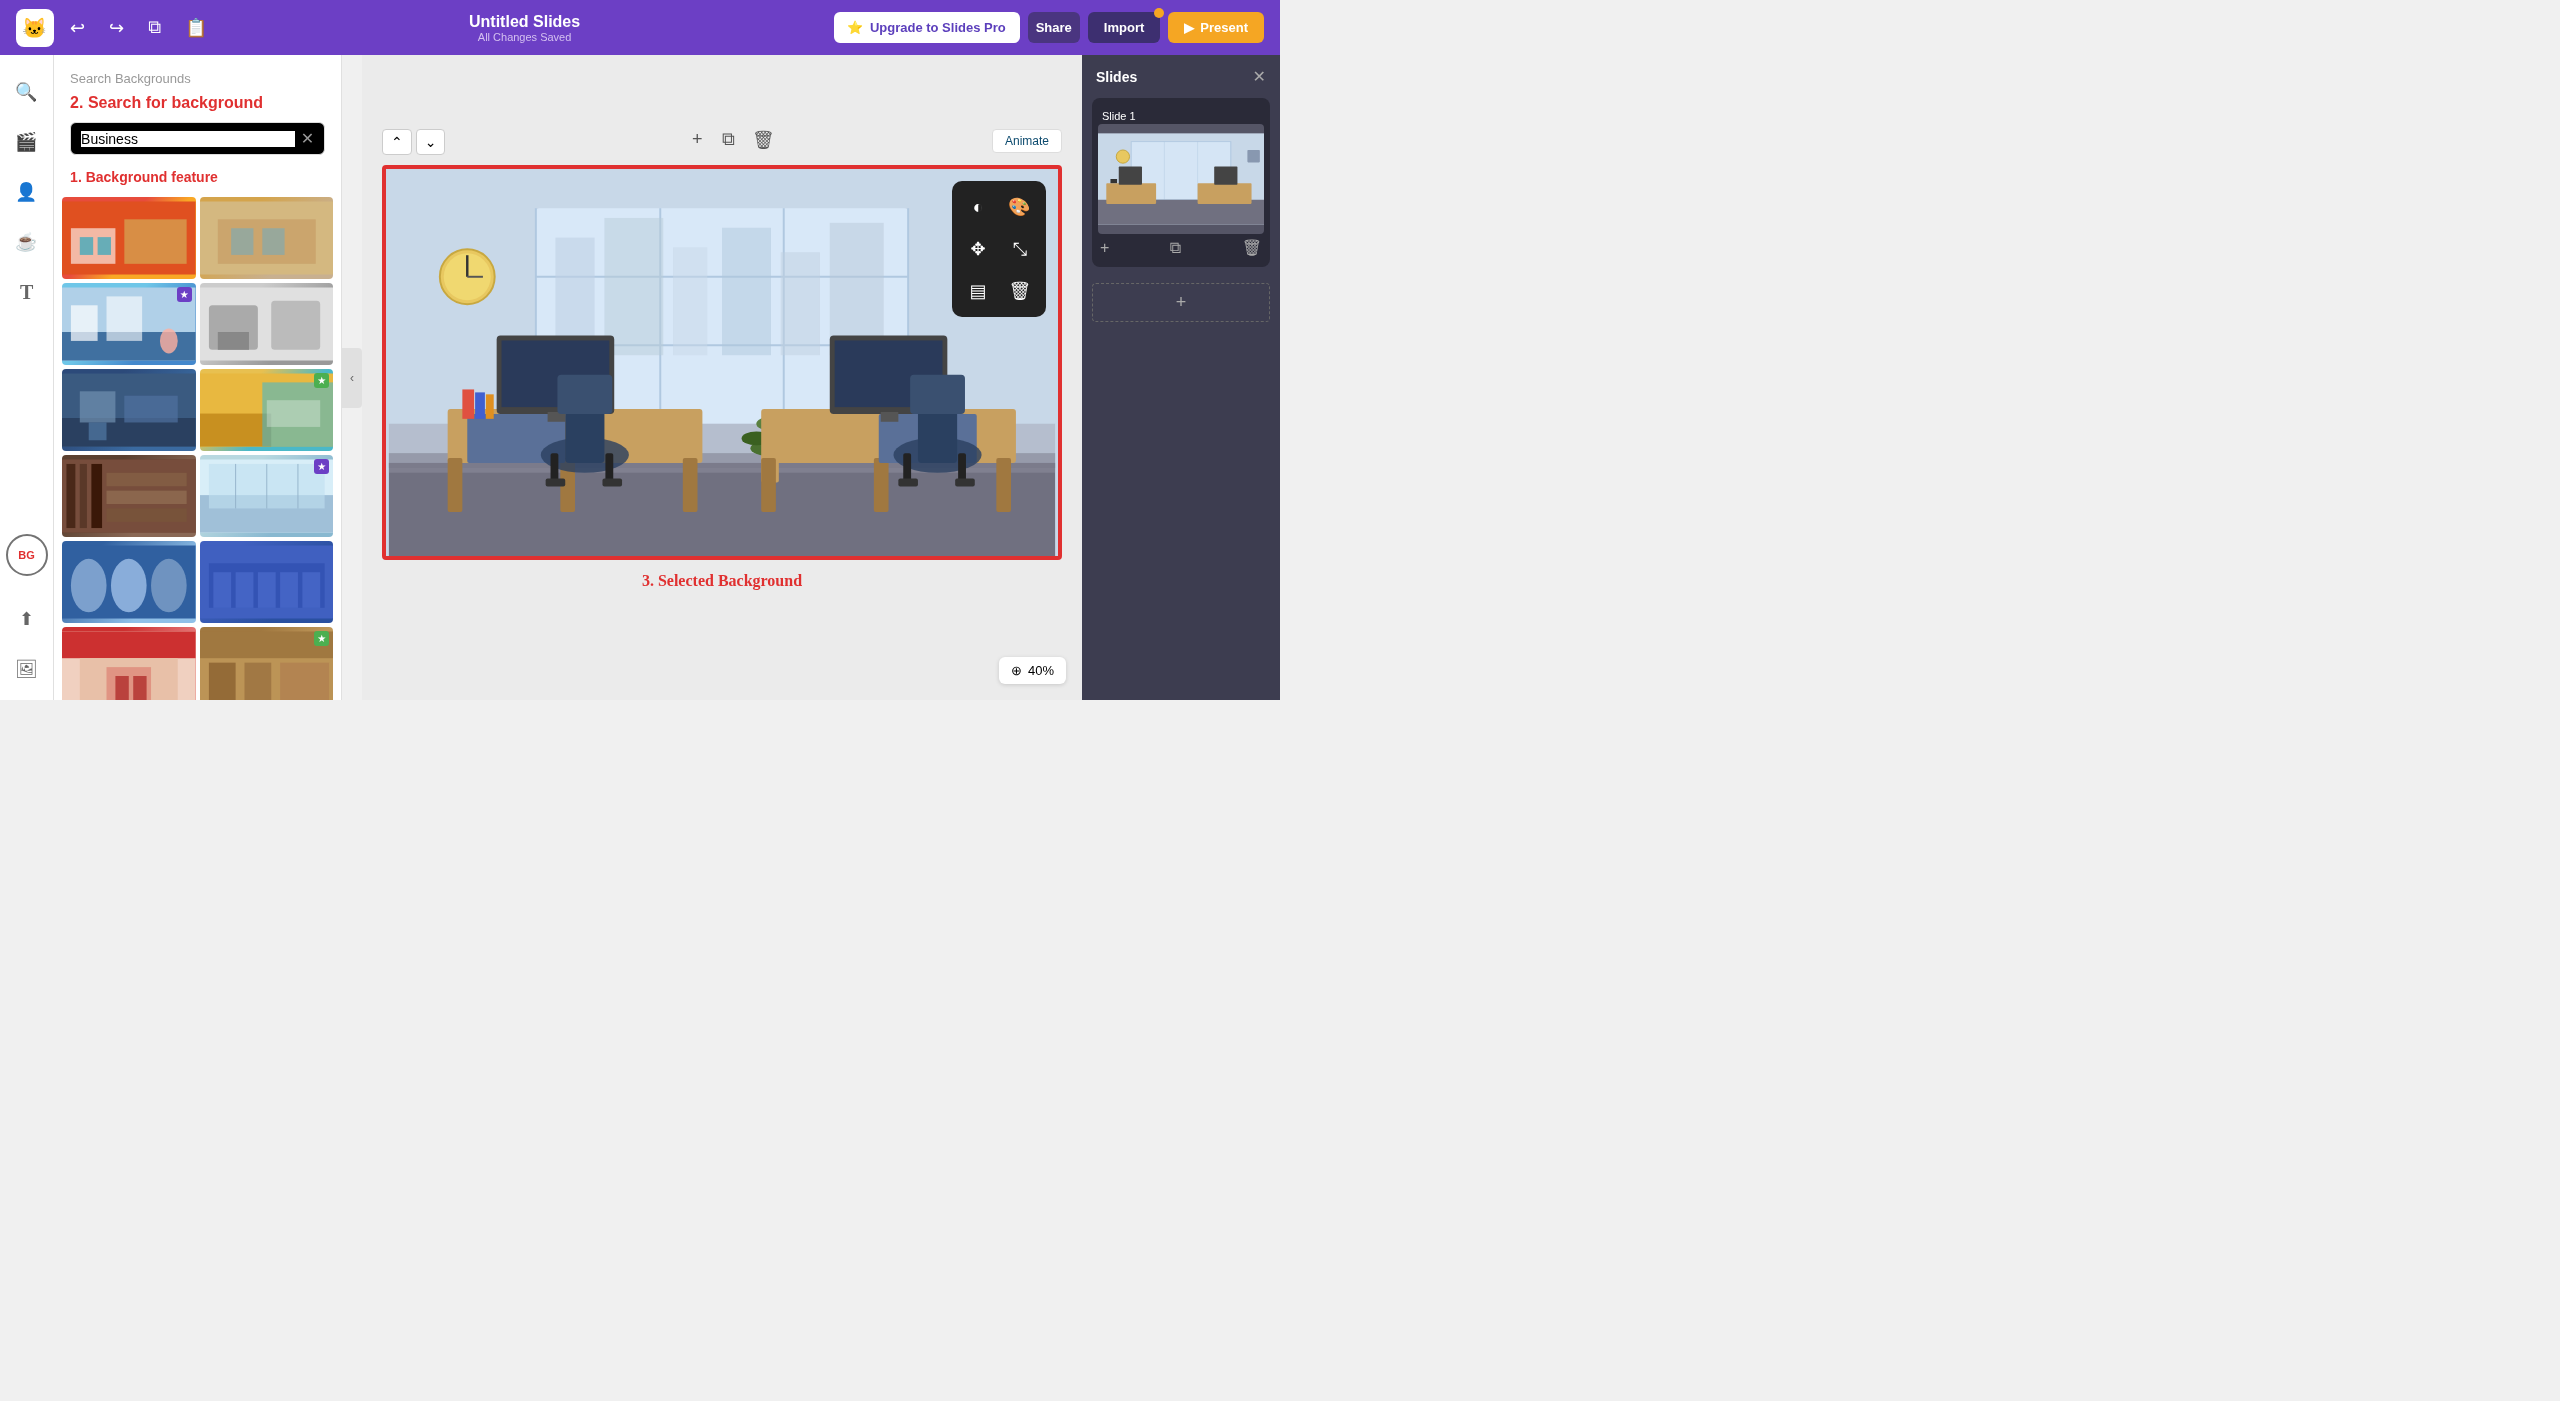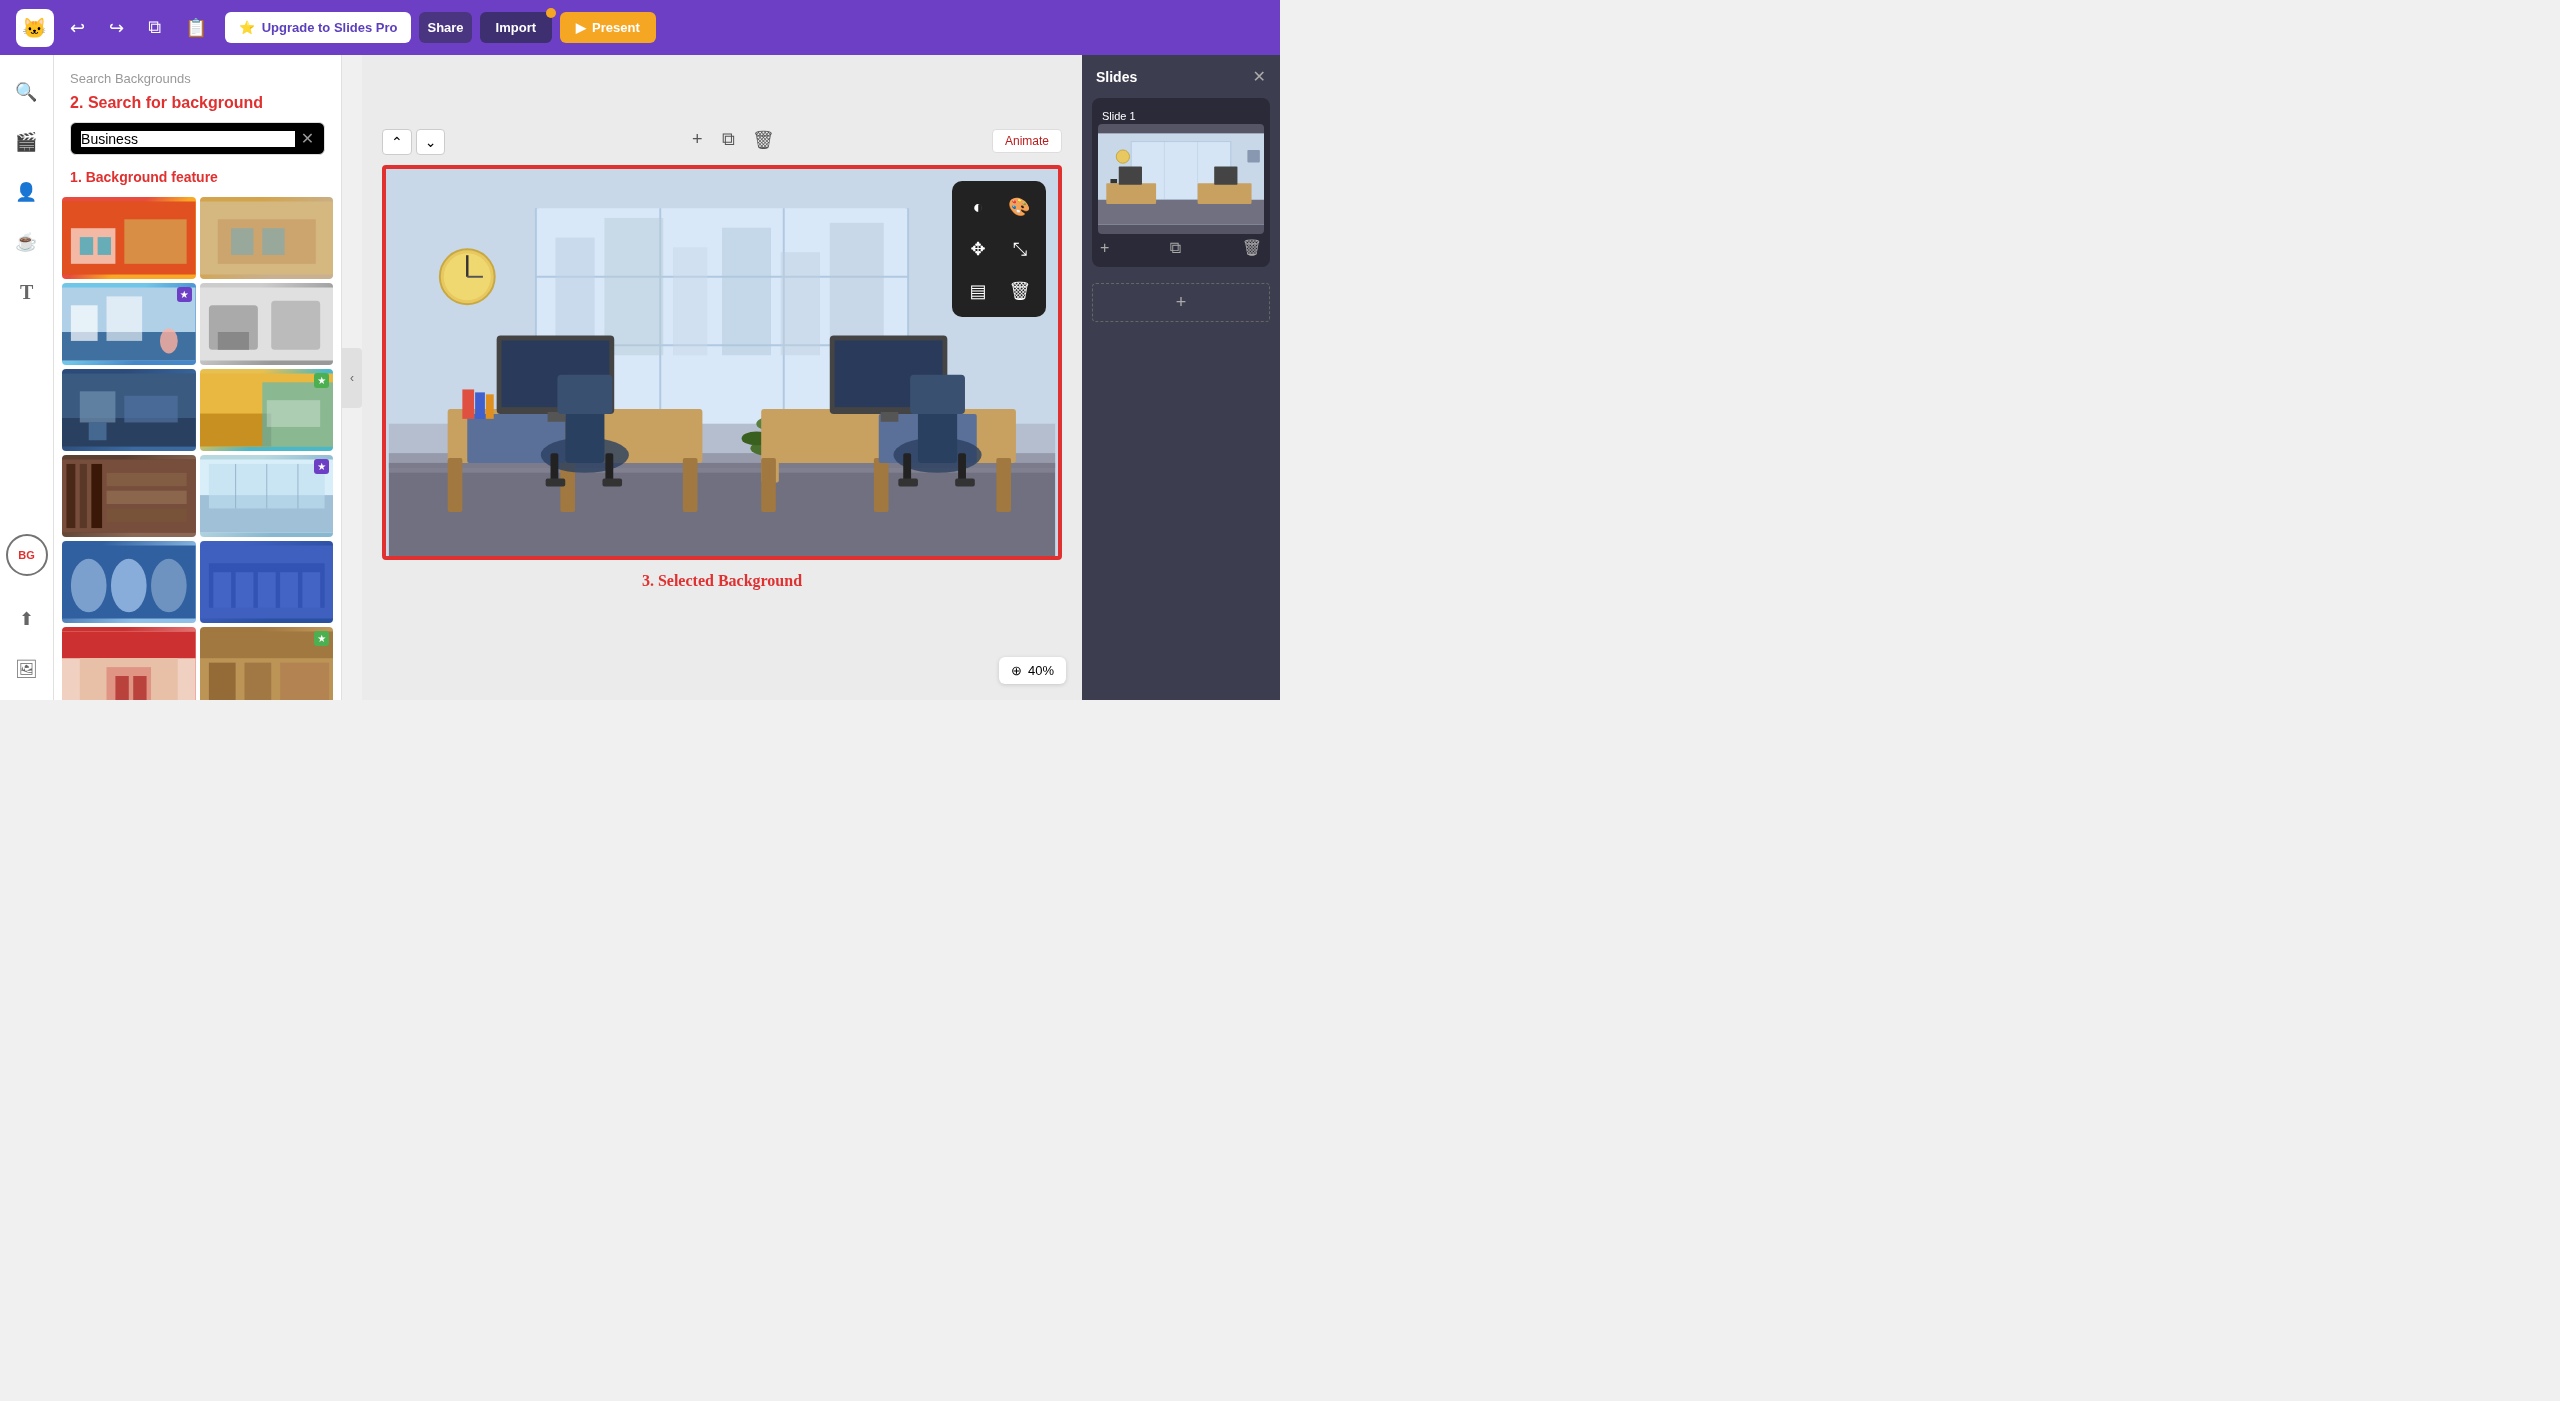--- a/index.html
+++ b/index.html
@@ -158,21 +158,21 @@
     }
     .toolbar-icon-btn {
       width: 34px; height: 34px;
       background: none; border: none; cursor: pointer;
       color: #fff; font-size: 16px; border-radius: 4px;
       display: flex; align-items: center; justify-content: center;
     }
     .animate-btn {
       position: absolute; top: -36px; right: 0;
       background: #fff; border: 1px solid #ddd; border-radius: 4px;
-      padding: 4px 12px; cursor: pointer; font-size: 12px; color: #b91c1c;
+      padding: 4px 12px; cursor: pointer; font-size: 12px; color: #0c4a6e;
       font-weight: 500;
     }
     .selected-label {
       color: #e03030; font-weight: 700; font-size: 16px; margin-top: 12px; font-family: Liberation Serif, serif;
     }
     .zoom-control {
       position: absolute; bottom: 16px; right: 16px;
       background: #fff; border-radius: 6px; padding: 6px 12px;
       display: flex; align-items: center; gap: 6px; font-size: 13px;
       box-shadow: 0 1px 4px rgba(0,0,0,0.15);
@@ -243,20 +243,24 @@
   <div class="topbar-nav">
     <div class="logo">
       <span>🐱</span>
     </div>
     <button title="Undo" style="color:#fff;background:none;border:none;font-size:18px;cursor:pointer;padding:4px 8px;">↩</button>
     <button title="Redo" style="color:#fff;background:none;border:none;font-size:18px;cursor:pointer;padding:4px 8px;">↪</button>
     <button style="color:#fff;background:none;border:none;font-size:18px;cursor:pointer;padding:4px 8px;">⧉</button>
     <button style="color:#fff;background:none;border:none;font-size:18px;cursor:pointer;padding:4px 8px;">📋</button>
   </div>
 
+  <div style="flex:1;text-align:center;">
+    <div style="color:#fff;font-weight:700;font-size:16px;">Untitled Slides</div>
+    <div style="color:#d4c0f0;font-size:11px;">All Changes Saved</div>
+  </div>
 
   <div style="display:flex;align-items:center;gap:8px;">
     <button class="btn-upgrade">
       <span>⭐</span>
       <span>Upgrade to Slides Pro</span>
     </button>
     <button class="btn-share">
       <span>Share</span>
     </button>
     <button class="btn-import">

